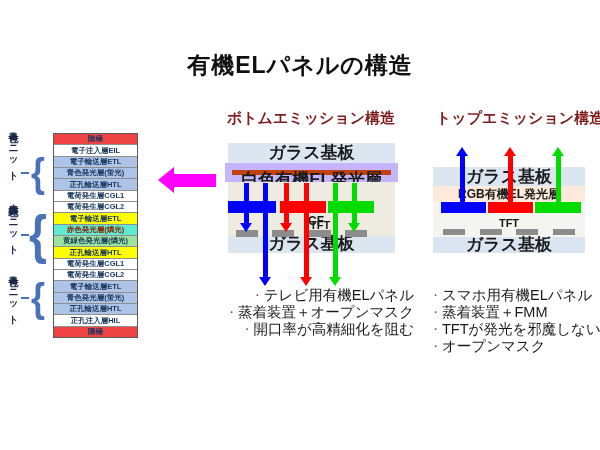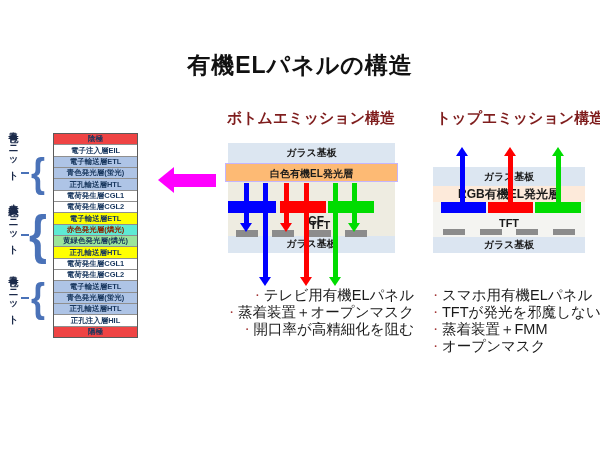--- a/index.html
+++ b/index.html
@@ -44,21 +44,21 @@
   .brace-dash { position:absolute; left:21px; width:8px; height:2px; background:#4a72b8; }
   
   .diag-header {
     position:absolute; top:109px; font-size:15px; font-weight:600; color:#7f1d1d;
     text-align:center; white-space:nowrap;
   }
   
   .panel { position:absolute; box-sizing:border-box; }
   .band { position:absolute; left:0; right:0; text-align:center; font-weight:bold; color:#1a1a1a; }
   .glass { background:#dce6f1; }
-  .panel .lbl13 { font-size:10px; }
+  .panel .lbl13 { font-size:17px; }
   .panel .lbl12 { font-size:12px; }
   .panel .lbl11 { font-size:11px; }
   .tft-box { position:absolute; height:7px; width:22px; background:#8c8c8c; }
   .cbar { position:absolute; height:12px; }
   
   .vline { position:absolute; width:5px; }
   .head-down { position:absolute; width:0; height:0;
     border-left:6.5px solid transparent; border-right:6.5px solid transparent; border-top:9px solid #000; }
   .head-up { position:absolute; width:0; height:0;
     border-left:6.5px solid transparent; border-right:6.5px solid transparent; border-bottom:9px solid #000; }
@@ -123,21 +123,21 @@
     </div>
   <div class="brace-dash" style="top:297px;"></div>
 
   <div class="magenta-body"></div>
   <div class="magenta-head"></div>
 
   <div class="diag-header" style="left:226px; width:170px;">ボトムエミッション構造</div>
 
   <div class="panel" style="left:228px; top:143px; width:167px; height:110px;">
     <div class="band glass lbl13" style="top:0; height:20px; line-height:20px;">ガラス基板</div>
-    <div class="band lbl13" style="top:20px; left:-3px; right:-3px; height:19px; line-height:19px; background:#fdba74; border:1px solid #c4b5fd; box-sizing:border-box;">白色有機EL発光層</div>
+    <div class="band lbl13" style="top:20px; left:-3px; right:-3px; height:19px; line-height:19px; background:#c2410c; border:7px solid #c4b5fd; box-sizing:border-box;">白色有機EL発光層</div>
     <div class="band" style="top:39px; height:54px; background:#eeece1;"></div>
     <div class="band glass lbl13" style="bottom:0; height:17px; line-height:16px;">ガラス基板</div>
     <div class="lbl12" style="position:absolute; left:80px; top:55px; font-weight:bold; color:#1a1a1a;margin-top:16px;">CF</div>
     <div class="cbar c-blue" style="left:0;   top:58px; width:48px;"></div>
     <div class="cbar c-red" style="left:52px; top:58px; width:46px;"></div>
     <div class="cbar c-green" style="left:100px;top:58px; width:46px;"></div>
     <div class="lbl11" style="position:absolute; left:82px; top:76px; font-weight:bold; color:#1a1a1a;">TFT</div>
     <div class="tft-box" style="left:8px;  top:87px;"></div>
     <div class="tft-box" style="left:44px; top:87px;"></div>
     <div class="tft-box" style="left:81px; top:87px;"></div>
@@ -181,18 +181,18 @@
   <div class="head-up hg" style="left:552px; top:147px;"></div>
 
   <div class="blist" style="left:226px;text-align:right;">
     <div class="bullet-line"><span class="bdot">・</span><span>テレビ用有機ELパネル</span></div>
     <div class="bullet-line"><span class="bdot">・</span><span>蒸着装置＋オープンマスク</span></div>
     <div class="bullet-line"><span class="bdot">・</span><span>開口率が高精細化を阻む</span></div>
   </div>
 
   <div class="blist" style="left:430px;">
     <div class="bullet-line"><span class="bdot">・</span><span>スマホ用有機ELパネル</span></div>
+    <div class="bullet-line"><span class="bdot">・</span><span>蒸着装置＋FMM</span></div>
     <div class="bullet-line"><span class="bdot">・</span><span>TFTが発光を邪魔しない</span></div>
-    <div class="bullet-line"><span class="bdot">・</span><span>蒸着装置＋FMM</span></div>
     <div class="bullet-line"><span class="bdot">・</span><span>オープンマスク</span></div>
   </div>
 
 </div>
 
 </body></html>

